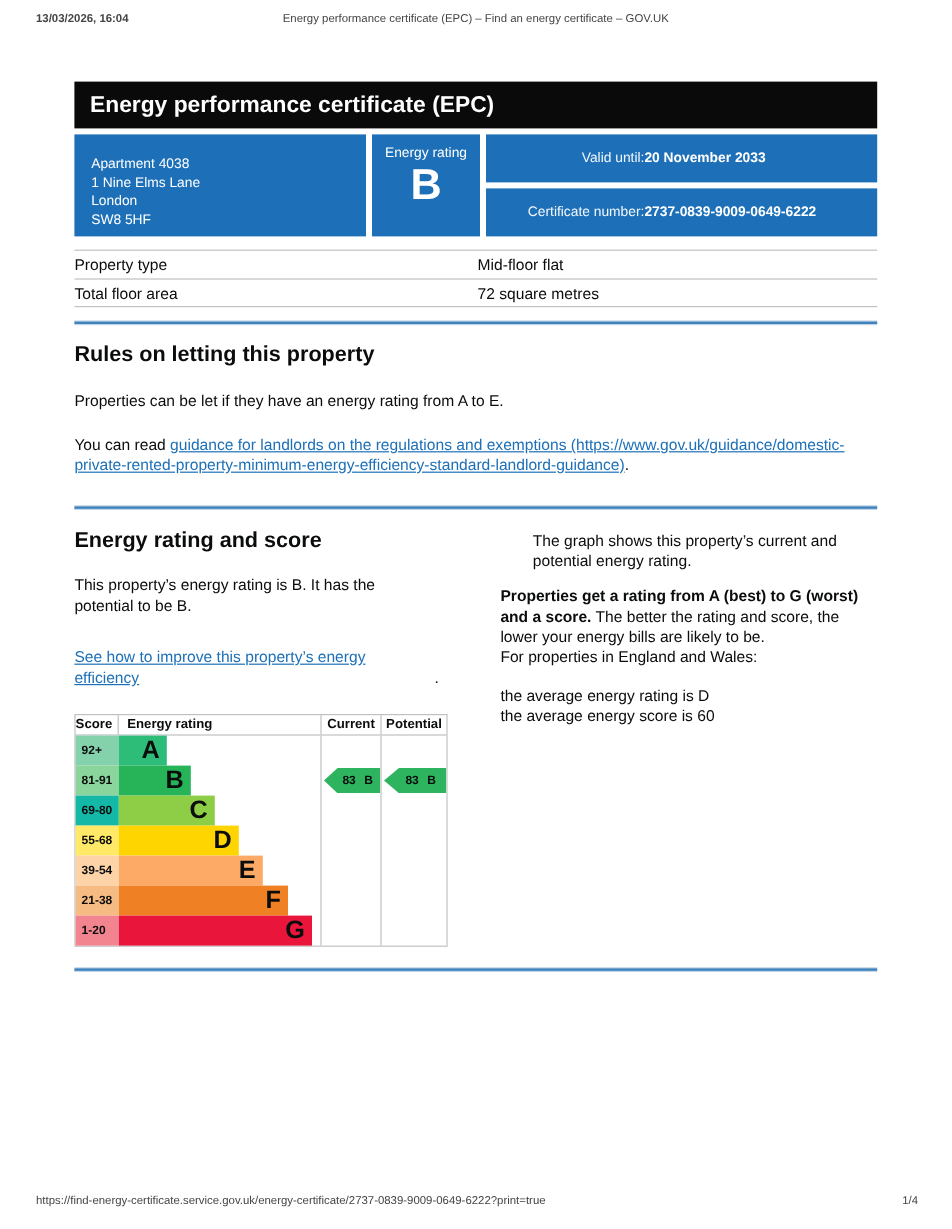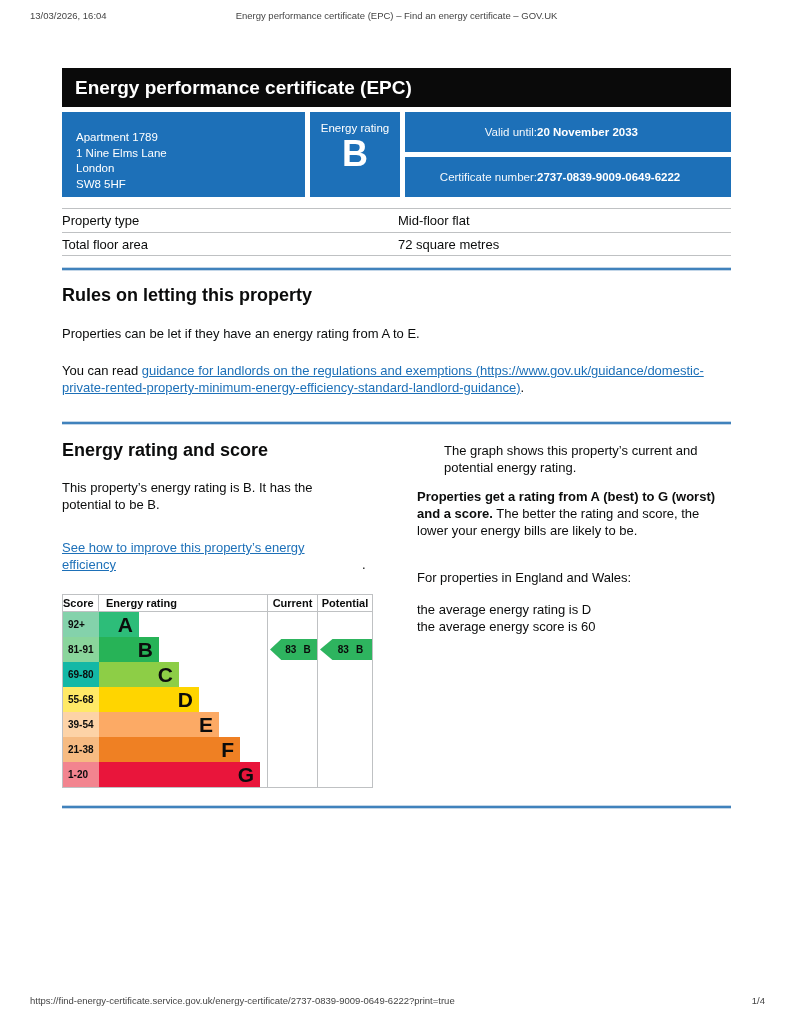--- a/index.html
+++ b/index.html
@@ -8,21 +8,21 @@
     width:793px; height:1024px; position:relative;
     font-family:"Liberation Sans", sans-serif;
     color:#0b0c0c; overflow:hidden;
   }
   :root{
     --govuk-blue:#1d70b8; --link-blue:#1d70b8; --rule-blue:#4082bc;
     --banner-black:#0a0a0a; --border-gray:#bfc1c3;
   }
   
   .meta-header { position:absolute; top:10px; left:0; width:100%; font-size:9.5px; color:#444; }
-  .meta-date { position:absolute; left:30px; top:0; }
+  .meta-date { position:absolute; left:30px; top:0;font-weight:bold; }
   .meta-title { display:block; width:100%; text-align:center; }
   .meta-footer { position:absolute; bottom:18px; left:0; width:100%; font-size:9.5px; color:#444; }
   .meta-url { position:absolute; left:30px; bottom:0; }
   .meta-page { position:absolute; right:28px; bottom:0; }
 
   .content { position:absolute; left:62px; top:68px; width:669px; }
 
   .banner { background:var(--banner-black); color:#fff; height:39px; line-height:39px;
             padding-left:13px; font-size:19px; font-weight:bold; }
 
@@ -57,21 +57,21 @@
   .bold { font-weight:bold; }
 
   
   .cols { display:flex; margin-top:16px; }
   .col-left { width:355px; }
   .col-right { width:314px; margin-left:0; }
   .left-p { margin-top:18px; max-width:300px; }
   .left-link { display:inline-block; margin-top:26px; max-width:300px; }
   .right-p1 { margin-top:2px;margin-left:27px; }
   .right-p2 { margin-top:12px; }
-  .right-p3 { margin-top:30px; }
+  .right-p3 { }
   .right-p4 { margin-top:15px; }
 
   
   .epc-chart { margin-top:21px; width:311px; border:1px solid var(--border-gray); background:#fff; }
   .epc-header { display:flex; height:17px; font-size:11px; font-weight:bold; border-bottom:1px solid var(--border-gray); }
   .h-score { width:36px; border-right:1px solid var(--border-gray); text-align:left; line-height:16px; }
   .h-rating { width:168px; padding-left:7px; line-height:16px; }
   .h-current { width:50px; border-left:1px solid var(--border-gray); text-align:center; line-height:16px; }
   .h-potential { width:55px; border-left:1px solid var(--border-gray); text-align:center; line-height:16px; }
   .epc-body { position:relative; height:175px; }
@@ -94,21 +94,21 @@
   <span class="meta-date">13/03/2026, 16:04</span>
   <span class="meta-title">Energy performance certificate (EPC) – Find an energy certificate – GOV.UK</span>
 </div>
 
 <div class="content">
 
   <div class="banner">Energy performance certificate (EPC)</div>
 
   <div class="summary">
     <div class="box addr-box">
-      <div>Apartment 1789</div>
+      <div>Apartment 4038</div>
       <div>1 Nine Elms Lane</div>
       <div>London</div>
       <div>SW8 5HF</div>
     </div>
     <div class="box rating-box">
       <div class="rating-label">Energy rating</div>
       <div class="rating-letter">B</div>
     </div>
     <div class="cert-col">
       <div class="box cert-row">

